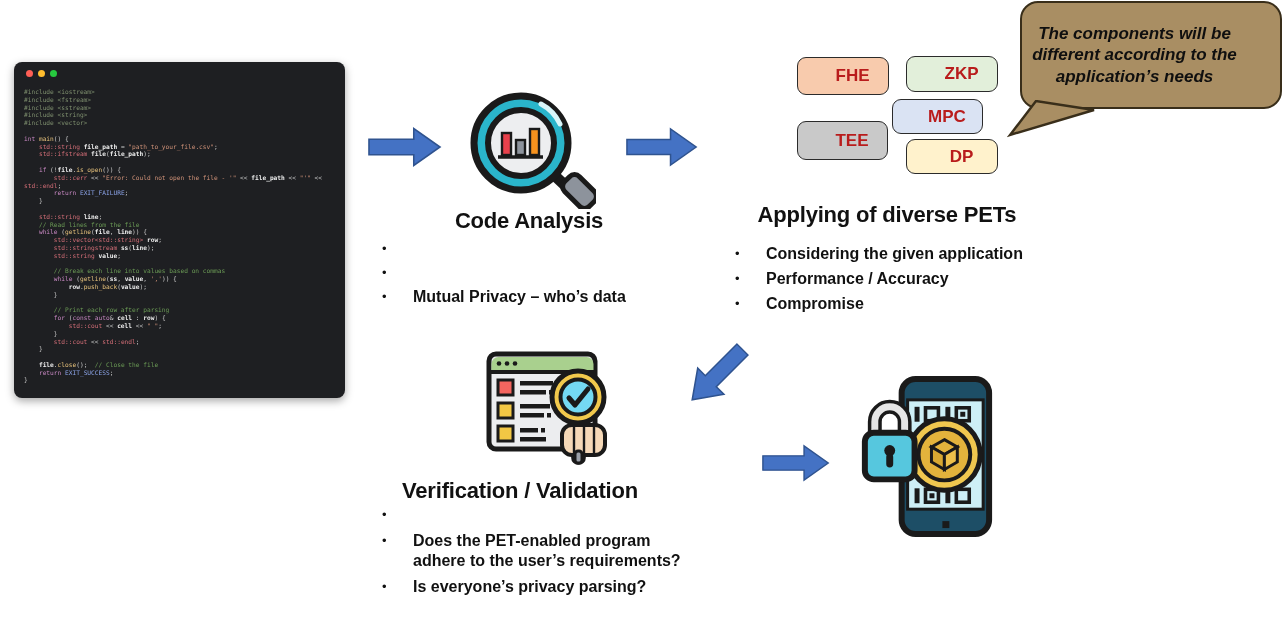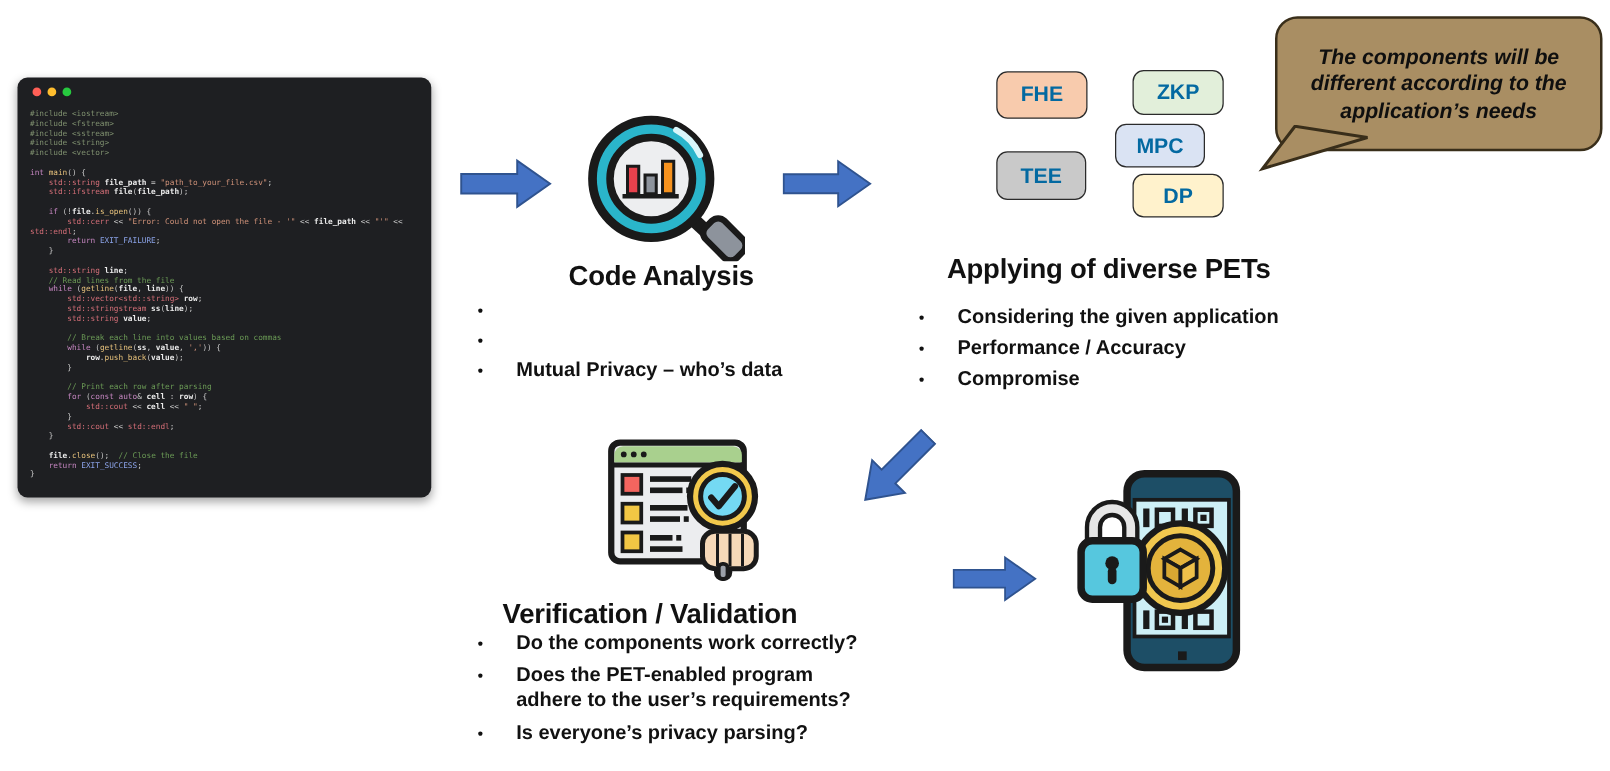--- a/index.html
+++ b/index.html
@@ -31,31 +31,31 @@
   .bullets-verif .bullet-row{margin-bottom:6px;}
 
   
   .arrow{position:absolute;}
   .arrow svg{display:block;}
   .arrow-diag{transform:rotate(135deg);transform-origin:center;}
 
   
   .chip{position:absolute;border:1.6px solid #2b2b2b;border-radius:9px;
     display:flex;align-items:center;justify-content:center;
-    font-size:17px;font-weight:bold;color:#0369a1;}
+    font-size:17px;font-weight:bold;color:#b91c1c;padding-left:19px;}
   .chip-fhe{left:797px;top:57px;width:71px;height:36px;}
   .chip-zkp{left:906px;top:56px;width:71px;height:34px;}
   .chip-mpc{left:892px;top:99px;width:70px;height:33px;}
   .chip-tee{left:797px;top:121px;width:70px;height:37px;}
   .chip-dp{left:906px;top:139px;width:71px;height:33px;}
 
   
-  .bubble{position:absolute;left:1020px;top:13px;width:258px;height:104px;
+  .bubble{position:absolute;left:1020px;top:1px;width:258px;height:104px;
     background:#a98e63;border:2.5px solid #392e1a;border-radius:18px;
-    display:flex;align-items:center;justify-content:center;}
+    display:flex;align-items:center;justify-content:flex-start;}
   .bubble-text{width:225px;text-align:center;font-size:17px;font-weight:bold;
     font-style:italic;line-height:21.5px;color:#0f0f0f;}
   .bubble-tail{position:absolute;left:1006px;top:100px;}
 
   .icon{position:absolute;}
 </style>
 </head>
 <body>
 
 <div id="canvas">
@@ -174,21 +174,20 @@
       <line x1="88" y1="76" x2="88" y2="102" stroke="#1a1a1a" stroke-width="2.4"></line>
       <line x1="98" y1="76" x2="98" y2="102" stroke="#1a1a1a" stroke-width="2.4"></line>
       <line x1="108" y1="76" x2="108" y2="102" stroke="#1a1a1a" stroke-width="2.4"></line>
       <rect x="89" y="100" width="7" height="12" rx="3" fill="#9ba0a8" stroke="#1a1a1a" stroke-width="3"></rect>
     </svg>
   </div>
   <div class="h-title center" style="left:400px;top:478px;width:240px;">Verification / Validation</div>
   <div class="bullets bullets-verif" style="left:382px;top:505px;width:324px;">
       <div class="bullet-row">
         <span class="bullet-dot">•</span>
-        <span class="bullet-text">Do the components work correctly?</span>
       </div>
       <div class="bullet-row">
         <span class="bullet-dot">•</span>
         <span class="bullet-text">Does the PET-enabled program adhere to the user’s requirements?</span>
       </div>
       <div class="bullet-row">
         <span class="bullet-dot">•</span>
         <span class="bullet-text">Is everyone’s privacy parsing?</span>
       </div>
     </div>

